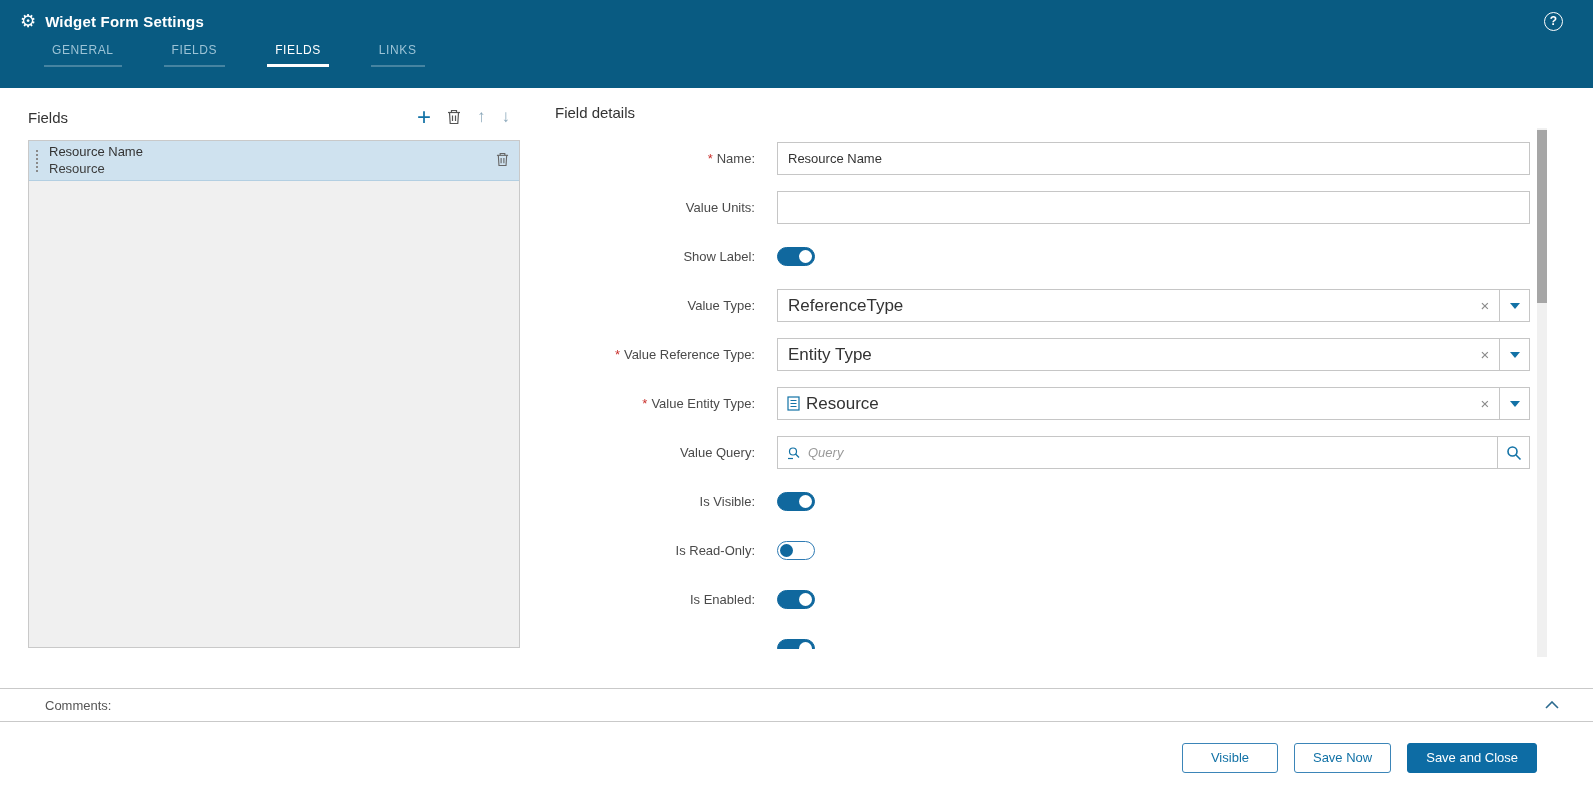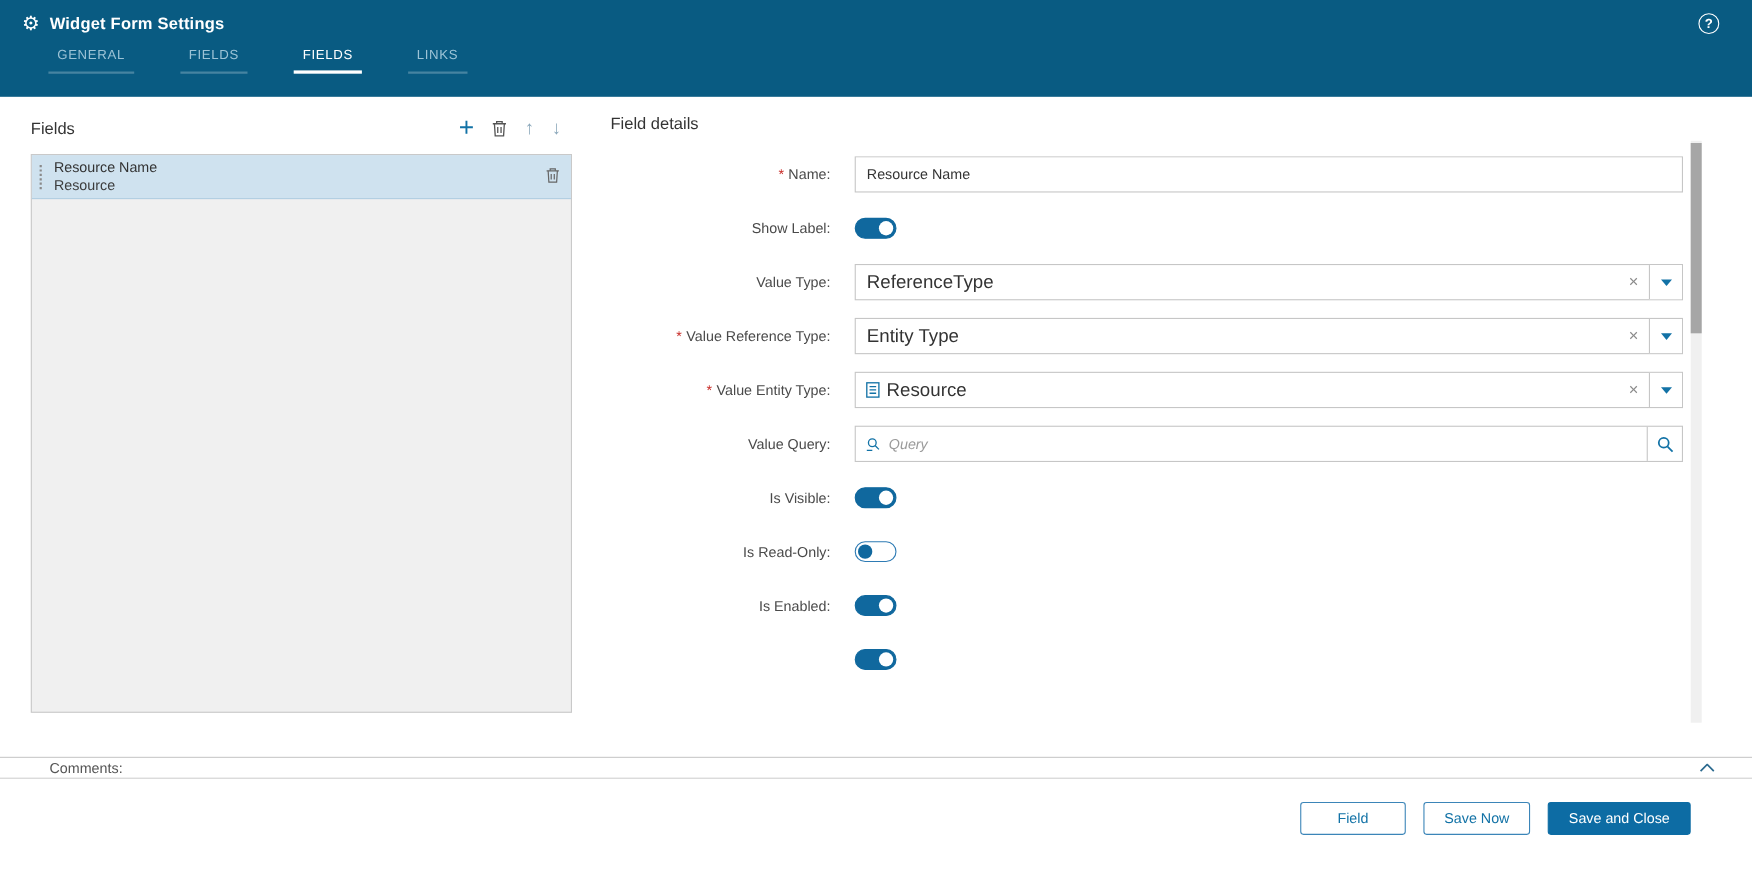--- a/index.html
+++ b/index.html
@@ -72,21 +72,21 @@
   .toggle.on::after { content:""; position:absolute; right:2px; top:2px; width:13px; height:13px;
     border-radius:50%; background:#fff; }
   .toggle.off { background:#fff; border:1px solid #2e7bb4; }
   .toggle.off::after { content:""; position:absolute; left:2px; top:2px; width:13px; height:13px;
     border-radius:50%; background:#10689e; }
 
   .scrollbar { position:absolute; top:40px; right:46px; width:10px; height:529px; background:#f0f0f0; cursor:pointer; }
   .scroll-thumb { width:10px; height:173px; margin-top:2px; background:#a6a6a6; }
 
   
-  .comments-bar { height:20px; border-top:1px solid #c9c9c9; border-bottom:1px solid #c9c9c9;
+  .comments-bar { height:34px; border-top:1px solid #c9c9c9; border-bottom:1px solid #c9c9c9;
     display:flex; align-items:center; justify-content:space-between; padding:0 34px 0 45px;
     color:#555; font-size:13px; }
   .chevron-btn { background:none; border:none; cursor:pointer; display:flex; }
 
   
   footer { height:71px; display:flex; align-items:center; justify-content:flex-end;
     gap:16px; padding-right:56px; background:#fff; }
   .btn { height:30px; padding:0 18px; font-size:13px; border-radius:3px; cursor:pointer;
     font-family:inherit; min-width:96px; }
   .btn.ghost { background:#fff; border:1px solid #3b85b8; color:#1272a6; }
@@ -153,20 +153,26 @@
       <span class="panel-title">Field details</span>
       <div class="rows">
 
         <div class="row">
           <label class="lbl"><span class="req">*</span><span>Name:</span></label>
           <div class="ctrl">
               <input class="text-input" value="Resource Name" style="">
             </div>
         </div>
 
+        <div class="row">
+          <label class="lbl">Value Units:</label>
+          <div class="ctrl">
+              <input class="text-input" value="" style="">
+            </div>
+        </div>
 
         <div class="row">
           <label class="lbl">Show Label:</label>
           <div class="ctrl">
               <span class="toggle on"></span>
             </div>
         </div>
 
         <div class="row">
           <label class="lbl">Value Type:</label>
@@ -274,18 +280,18 @@
   <div class="comments-bar">
     <span>Comments:</span>
     <button class="chevron-btn">
       <svg width="14" height="8" viewBox="0 0 14 8" fill="none" stroke="#2b6a8f" stroke-width="1.6">
         <path d="M1 7l6-6 6 6"></path>
       </svg>
     </button>
   </div>
 
   <footer>
-    <button class="btn ghost">Field</button>
+    <button class="btn ghost">Visible</button>
     <button class="btn ghost">Save Now</button>
     <button class="btn primary">Save and Close</button>
   </footer>
 
 </div>
 
 </body></html>

